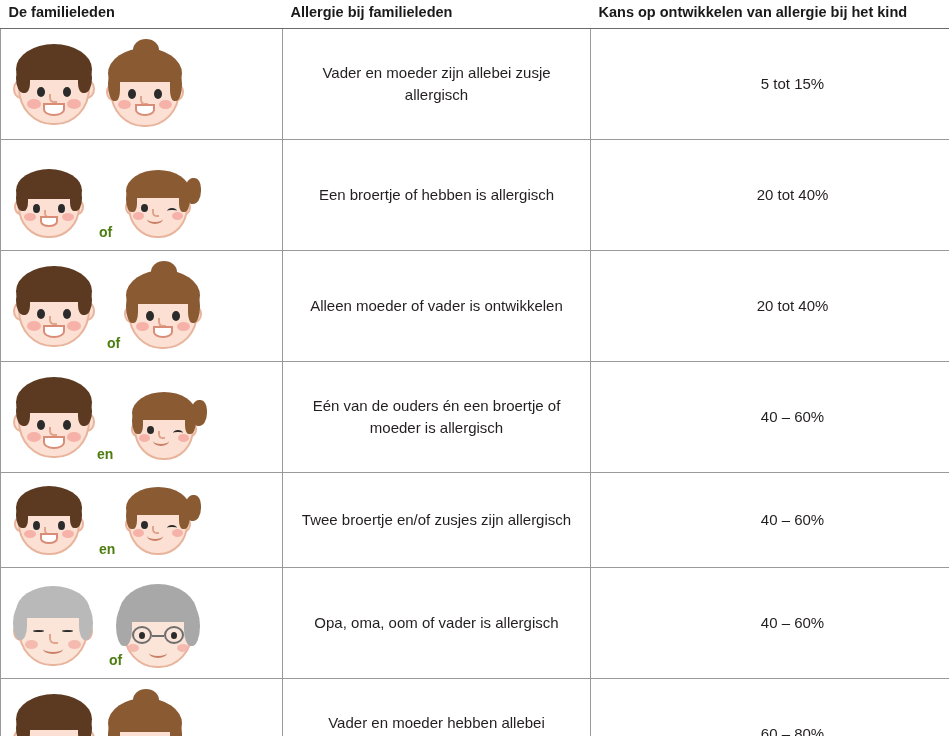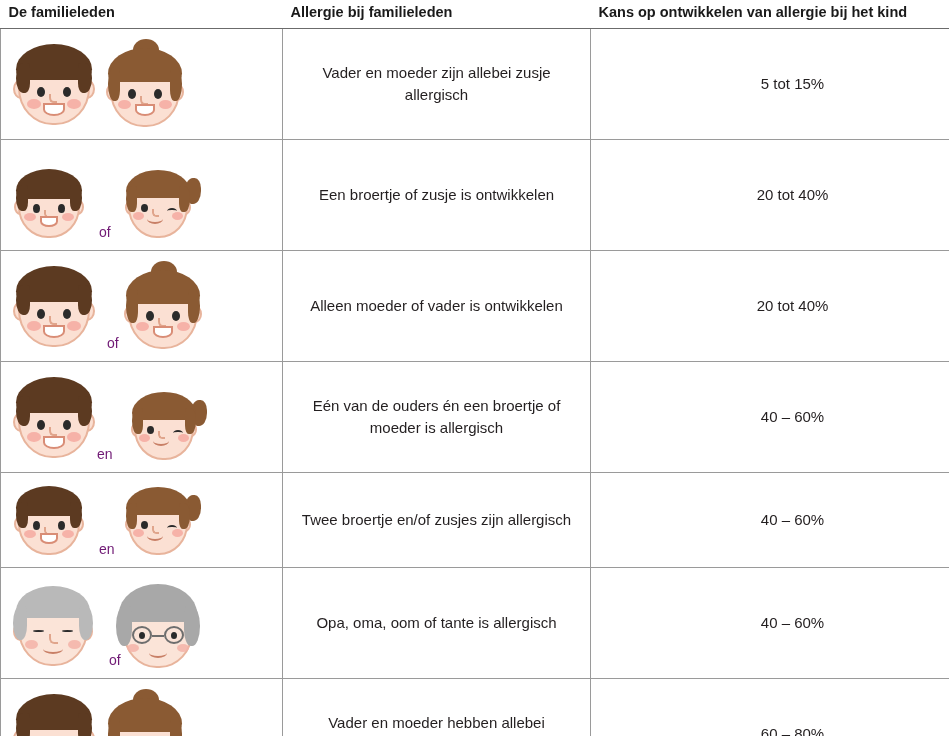--- a/index.html
+++ b/index.html
@@ -68,23 +68,24 @@
   .faces {
     display: flex;
     align-items: flex-end;
     justify-content: flex-start;
     gap: 6px;
     position: relative;
     height: 100%;
   }
   .conj {
     font-size: 14px;
-    color: #701a75;
+    color: #4d7c0f;
     position: absolute;
     bottom: 4px;
+    font-weight: bold;
   }
   .source-note {
     position: absolute;
     right: 16px;
     bottom: 16px;
     text-align: center;
     font-size: 15px;
     line-height: 1.35;
     color: #231f20;
     white-space: nowrap;
@@ -417,21 +418,21 @@
               <div class="eye l"></div>
                 <div class="eye-line r"></div>
               <div class="nose"></div>
               <div class="cheek l"></div>
                 <div class="cheek r"></div>
               <div class="mouth-smile"></div>
             </div>
             <span class="conj" style="left:88px;">of</span>
           </div>
         </td>
-        <td class="text-cell">Een broertje of zusje is ontwikkelen</td>
+        <td class="text-cell">Een broertje of hebben is allergisch</td>
         <td class="chance-cell">20 tot 40%</td>
       </tr>
 
       <tr>
         <td class="family-cell">
           <div class="faces">
             <div class="face boy">
               <div class="ear l"></div>
                 <div class="ear r"></div>
               <div class="head"></div>
@@ -574,21 +575,21 @@
                 <div class="glasses-bridge"></div>
               <div class="eye l"></div>
                 <div class="eye r"></div>
               <div class="cheek l"></div>
                 <div class="cheek r"></div>
               <div class="mouth-smile"></div>
             </div>
             <span class="conj" style="left:98px;">of</span>
           </div>
         </td>
-        <td class="text-cell">Opa, oma, oom of tante is allergisch</td>
+        <td class="text-cell">Opa, oma, oom of vader is allergisch</td>
         <td class="chance-cell">40 – 60%</td>
       </tr>
 
       <tr>
         <td class="family-cell">
           <div class="faces">
             <div class="face boy">
               <div class="ear l"></div>
                 <div class="ear r"></div>
               <div class="head"></div>

